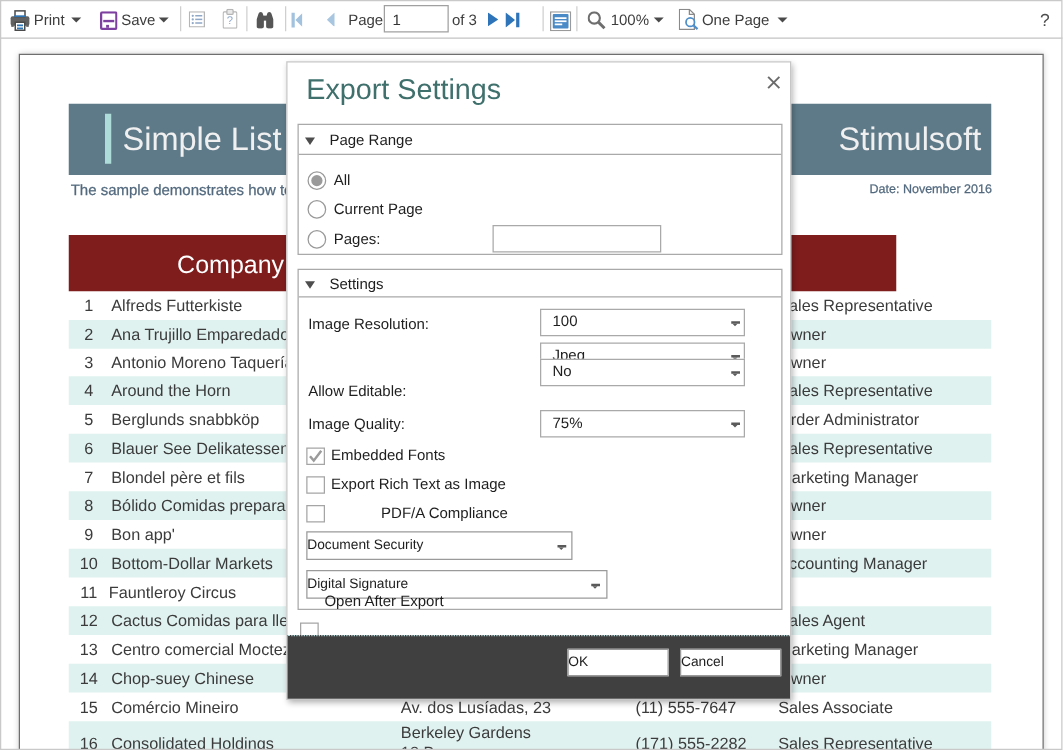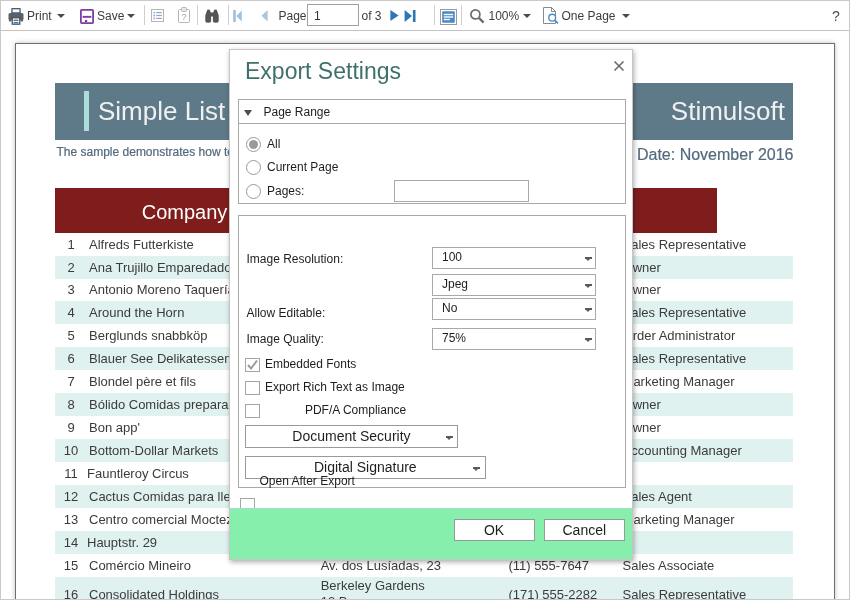--- a/index.html
+++ b/index.html
@@ -17,21 +17,21 @@
 
 
 #page { position:absolute; left:15px; top:43px; width:820px; height:560px;
   background:#fff; border:1px solid #6e6e6e; box-shadow:0 0 5px rgba(0,0,0,0.25); }
 
 #band { position:absolute; left:39px; top:39px; width:738px; height:57px; background:#5e7a89; }
 #accent { position:absolute; left:29px; top:8px; width:5px; height:40px; background:#aedcd8; }
 .bandtext { position:absolute; font-size:26px; color:#f0f0f0; top:13px; }
 
 #demo { position:absolute; left:40.5px; top:100.5px; font-size:12px; font-weight:bold; color:#52697e; -webkit-text-stroke:0.2px #52697e; font-weight:normal; }
-#date { position:absolute; right:40.5px; top:101.5px; font-size:16px; color:#52697e; -webkit-text-stroke:0.2px #52697e; }
+#date { position:absolute; right:40.5px; top:101.5px; font-size:10px; color:#52697e; -webkit-text-stroke:0.2px #52697e; }
 
 #thead { position:absolute; left:39px; top:144px; width:662px; height:45px; background:#7f1d1d; }
 .htext { position:absolute; font-size:20px; color:#fff; top:12.5px; }
 
 #rows { position:absolute; left:39px; top:188.6px; width:738px; }
 .row { height:22.96px; display:flex; align-items:center; font-size:13px; color:#3b3b3b; }
 .row.alt { background:#e0f2f0; }
 .c0 { width:32px; text-align:center; flex:none; }
 .c1 { width:233.7px; padding-left:2px; flex:none; white-space:nowrap; overflow:visible; }
 .c2 { width:187.7px; flex:none; white-space:nowrap; }
@@ -52,23 +52,23 @@
 .radio.sel::after { content:""; position:absolute; left:2px; top:2px; width:9px; height:9px;
   border-radius:50%; background:#9a9a9a; }
 .dlabel { position:absolute; font-size:12px; color:#1e1e1e; line-height:14px; }
 .input { position:absolute; border:1px solid #a9a9a9; background:#fff; }
 .drop { position:absolute; left:193px; width:164px; height:22px; border:1px solid #a9a9a9;
   background:#fff; font-size:12px; color:#1e1e1e; line-height:19px; padding-left:9px; }
 .dcaret { position:absolute; right:3.5px; top:9px; width:7px; height:2.2px; background:#5a5a5a; }
 .dcaret::after { content:""; position:absolute; left:1.1px; top:2.2px; width:0; height:0;
   border-left:2.4px solid transparent; border-right:2.4px solid transparent; border-top:2.9px solid #5a5a5a; }
 .cb { position:absolute; width:15px; height:14px; border:1px solid #a5a5a5; background:#fff; }
-.btn { position:absolute; border:1px solid #9a9a9a; background:#fff; font-size:14px; color:#1e1e1e;
-  text-align:center; }
-#footer { position:absolute; left:0; bottom:0; width:100%; height:51px; background:#86efac;
+.btn { position:absolute; border:1px solid #9a9a9a; background:#fff; font-size:11px; color:#1e1e1e;
+  text-align:left; }
+#footer { position:absolute; left:0; bottom:0; width:100%; height:51px; background:#404040;
   border-top:1px dotted #b5d6d6; }
 </style>
 </head>
 <body>
 
 <div id="page">
   <div id="band">
     <div id="accent"></div>
     <div class="bandtext" style="left:43px;">Simple List</div>
     <div class="bandtext" style="right:8px;">Stimulsoft</div>
@@ -164,20 +164,21 @@
       </div>
     <div class="row">
         <span class="c0">13</span>
         <span class="c1">Centro comercial Moctezuma</span>
         <span class="c2">Sierras de Granada 9993</span>
         <span class="c3">(5) 555-3392</span>
         <span class="c4">Marketing Manager</span>
       </div>
     <div class="row alt">
         <span class="c0">14</span>
+        <span class="c1">Chop-suey Chinese</span>
         <span class="c2">Hauptstr. 29</span>
         <span class="c3">0452-076545</span>
         <span class="c4">Owner</span>
       </div>
     <div class="row">
         <span class="c0">15</span>
         <span class="c1">Comércio Mineiro</span>
         <span class="c2">Av. dos Lusíadas, 23</span>
         <span class="c3">(11) 555-7647</span>
         <span class="c4">Sales Associate</span>
@@ -294,25 +295,29 @@
     <div class="radio sel" style="left:7px; top:37.1px;"></div>
     <div class="dlabel" style="left:28px; top:36.9px;">All</div>
     <div class="radio" style="left:7px; top:59.8px;"></div>
     <div class="dlabel" style="left:28px; top:59.7px;">Current Page</div>
     <div class="radio" style="left:7px; top:83.6px;"></div>
     <div class="dlabel" style="left:28px; top:83.6px;">Pages:</div>
     <div class="input" style="left:154.5px; top:80px; width:135px; height:22px;"></div>
   </div>
 
   <div class="grp" style="top:165px; height:273.4px;">
+    <div class="grphead" style="height:22px;">
+        <div class="gtri" style="top:9px;"></div>
+        <div class="gtitle" style="top:4px;">Settings</div>
+      </div>
     <div class="dlabel" style="left:7.5px; top:35.7px;">Image Resolution:</div>
     <div class="drop" style="top:31.3px;">100<div class="dcaret"></div></div>
     <div class="drop" style="top:57.9px;">Jpeg<div class="dcaret"></div></div>
     <div class="dlabel" style="left:7.5px; top:89.5px;">Allow Editable:</div>
-    <div class="drop" style="top:82px;">No<div class="dcaret"></div></div>
+    <div class="drop" style="top:71px;">No<div class="dcaret"></div></div>
     <div class="dlabel" style="left:7.5px; top:116.2px;">Image Quality:</div>
     <div class="drop" style="top:111.8px;">75%<div class="dcaret"></div></div>
     <div class="cb" style="left:6px; top:141.9px;">
       <svg width="13" height="12" viewBox="0 0 13 12" style="position:absolute; left:0; top:0;">
         <path d="M2 6 L5 9.5 L11 1.5" fill="none" stroke="#9b9b9b" stroke-width="2"></path>
       </svg>
     </div>
     <div class="dlabel" style="left:25.9px; top:141px;">Embedded Fonts</div>
     <div class="cb" style="left:6px; top:164.9px;"></div>
     <div class="dlabel" style="left:25.9px; top:164px;">Export Rich Text as Image</div>

